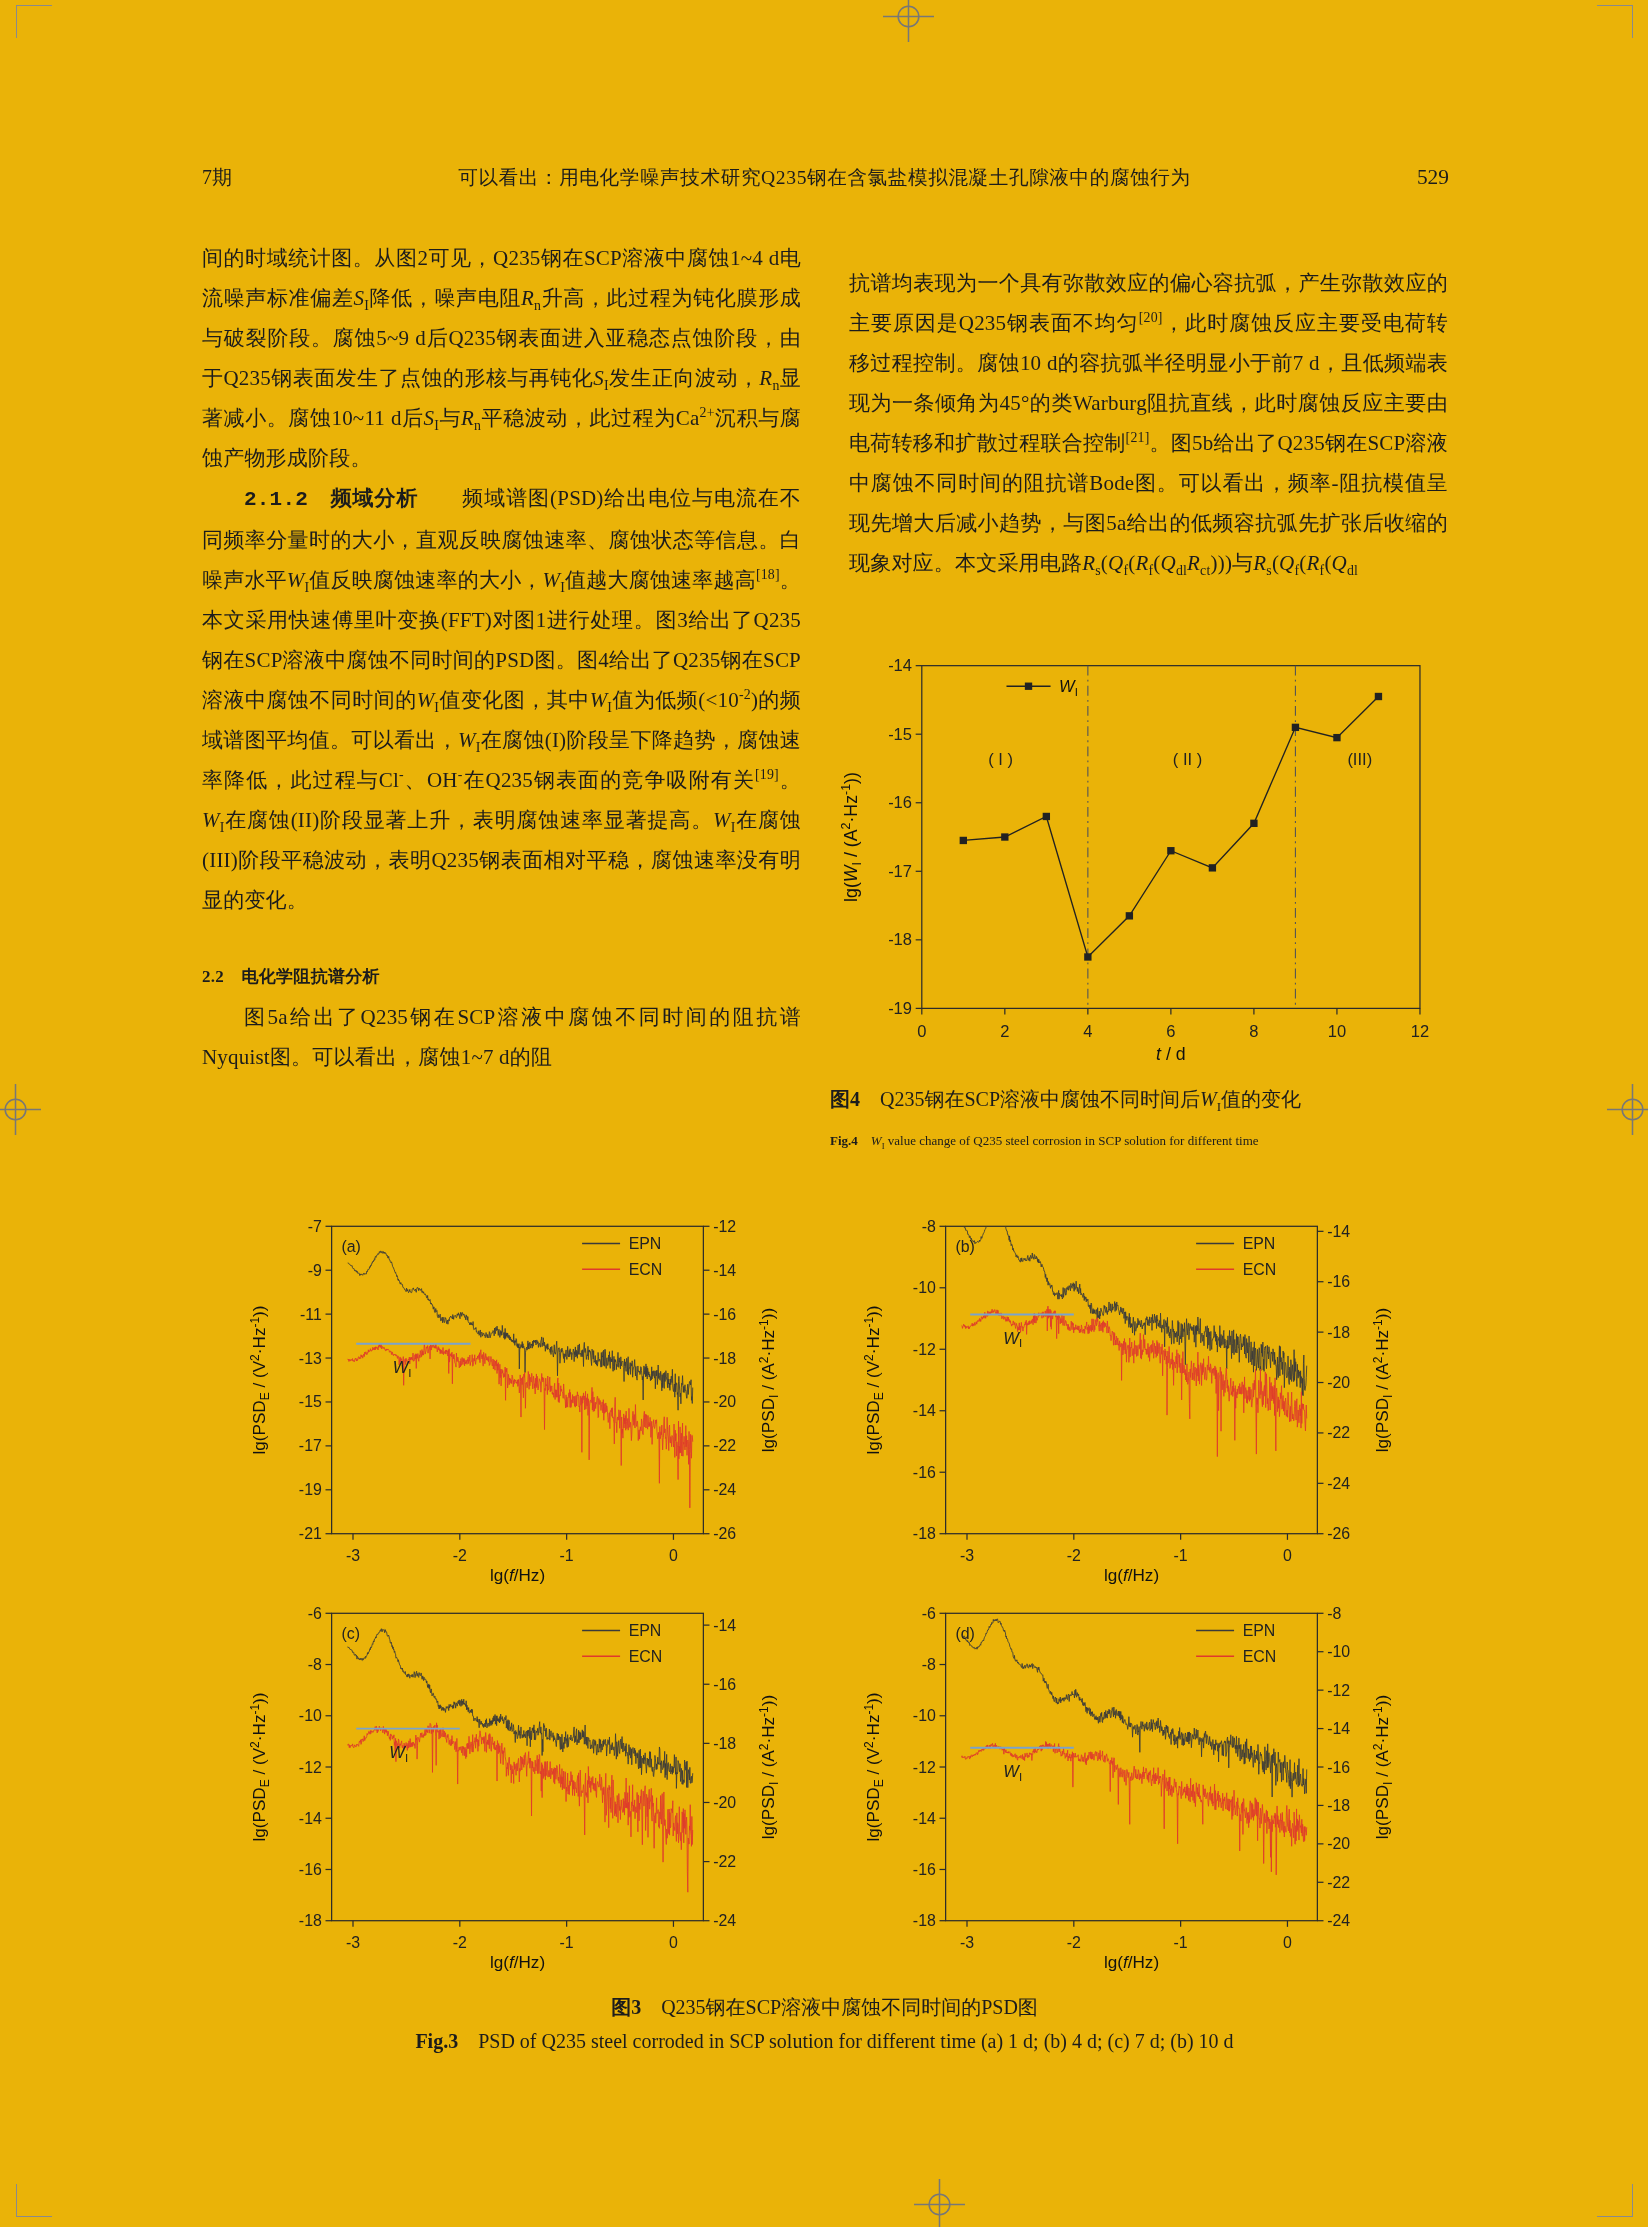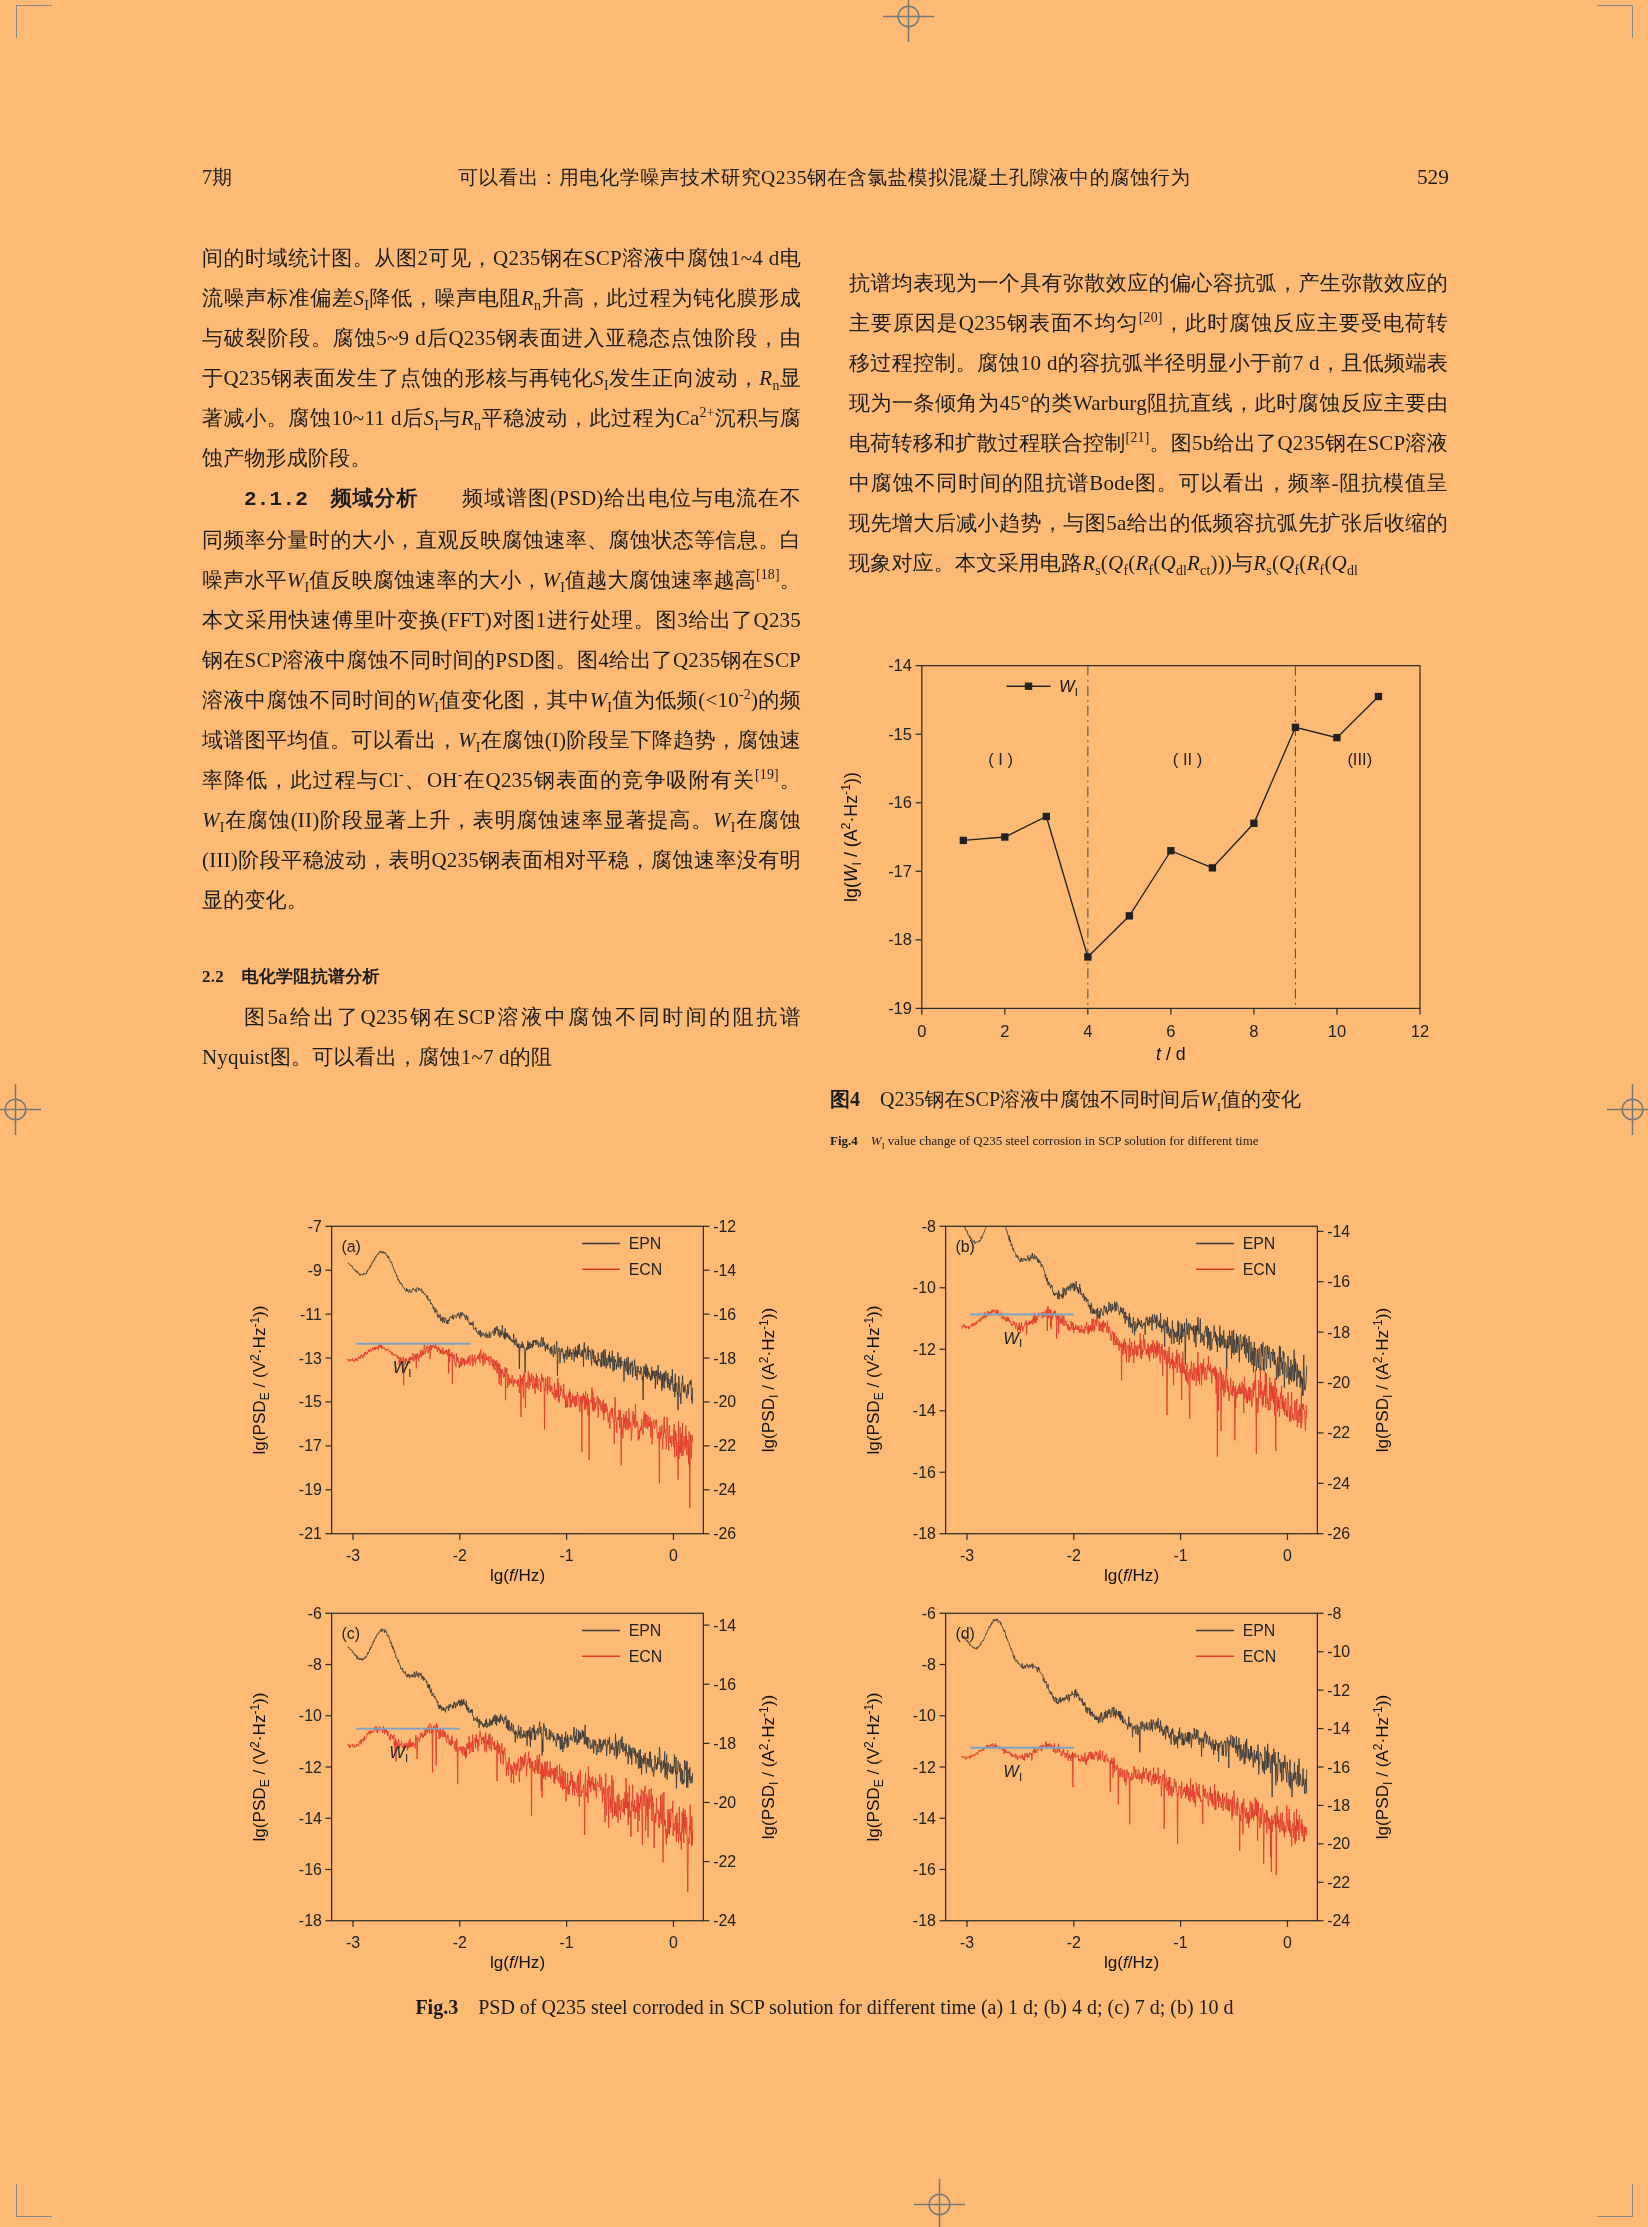--- a/index.html
+++ b/index.html
@@ -1,17 +1,17 @@
 <!DOCTYPE html>
 <html style="font-size:9.8px"><head>
 <meta charset="utf-8">
 <style>
   *{margin:0;padding:0;box-sizing:border-box;}
   html,body{background:#e9e9e7;}
-  .page{position:relative;width:1649px;height:2227px;background:#fdba74;overflow:hidden;
+  .page{position:relative;width:1649px;height:2227px;background:#eab308;overflow:hidden;
         color:#1c1c1c;font-family:"Liberation Serif","DejaVu Serif",serif;}
   
   .bracket{position:absolute;width:36px;height:33px;}
   .bracket.tl{left:16px;top:4.9px;border-left:1.8px solid #8a8a8a;border-top:1.8px solid #8a8a8a;}
   .bracket.tr{right:16px;top:4.9px;border-right:1.8px solid #8a8a8a;border-top:1.8px solid #8a8a8a;}
   .bracket.bl{left:16px;bottom:9.8px;border-left:1.8px solid #8a8a8a;border-bottom:1.8px solid #8a8a8a;}
   .bracket.br{right:16px;bottom:9.8px;border-right:1.8px solid #8a8a8a;border-bottom:1.8px solid #8a8a8a;}
   svg.reg{position:absolute;}
   svg.reg line,svg.reg circle{stroke:#777;stroke-width:2.5;fill:none;}
   
@@ -369,17 +369,18 @@
         <path d="M174.2 255.4 L174.8 252.7 L175.5 255.6 L176.2 256.0 L176.8 255.0 L177.5 254.6 L178.1 255.9 L178.8 254.5 L179.5 253.4 L180.1 256.9 L180.8 258.6 L181.5 256.2 L182.1 256.4 L182.8 257.2 L183.4 254.2 L184.1 254.7 L184.8 254.3 L185.4 254.6 L186.1 253.5 L186.8 256.7 L187.4 258.0 L188.1 253.1 L188.7 255.9 L189.4 252.3 L190.1 251.1 L190.7 252.1 L191.4 254.3 L192.1 252.3 L192.7 251.2 L193.4 252.9 L194.0 251.1 L194.7 252.0 L195.4 250.4 L196.0 249.8 L196.7 251.7 L197.4 248.7 L198.0 249.2 L198.7 248.6 L199.4 247.2 L200.0 251.0 L200.7 249.7 L201.3 247.2 L202.0 244.1 L202.7 245.6 L203.3 245.5 L204.0 243.4 L204.7 244.9 L205.3 243.6 L206.0 245.7 L206.6 244.3 L207.3 242.0 L208.0 243.6 L208.6 241.8 L209.3 240.5 L210.0 243.9 L210.6 242.7 L211.3 240.6 L211.9 239.5 L212.6 240.4 L213.3 241.4 L213.9 237.3 L214.6 238.4 L215.3 235.5 L215.9 239.0 L216.6 235.0 L217.2 236.5 L217.9 240.4 L218.6 240.0 L219.2 240.1 L219.9 235.1 L220.6 236.2 L221.2 240.4 L221.9 234.3 L222.5 236.2 L223.2 234.3 L223.9 234.6 L224.5 232.4 L225.2 238.4 L225.9 238.3 L226.5 235.4 L227.2 235.9 L227.9 235.2 L228.5 240.1 L229.2 232.4 L229.8 238.5 L230.5 237.7 L231.2 235.5 L231.8 238.3 L232.5 238.3 L233.2 239.1 L233.8 238.5 L234.5 237.6 L235.1 237.4 L235.8 238.1 L236.5 241.9 L237.1 240.5 L237.8 237.9 L238.5 241.3 L239.1 240.6 L239.8 240.0 L240.4 243.7 L241.1 242.6 L241.8 241.7 L242.4 241.3 L243.1 250.0 L243.8 240.2 L244.4 243.3 L245.1 245.6 L245.7 247.2 L246.4 243.0 L247.1 246.5 L247.7 247.9 L248.4 246.6 L249.1 248.2 L249.7 246.1 L250.4 248.4 L251.1 245.8 L251.7 246.5 L252.4 247.1 L253.0 246.3 L253.7 250.2 L254.4 252.1 L255.0 248.3 L255.7 253.4 L256.4 250.6 L257.0 250.4 L257.7 254.8 L258.3 253.8 L259.0 252.2 L259.7 254.4 L260.3 250.5 L261.0 249.9 L261.7 249.4 L262.3 255.5 L263.0 256.6 L263.6 251.5 L264.3 251.5 L265.0 258.4 L265.6 259.9 L266.3 254.3 L267.0 256.0 L267.6 255.2 L268.3 254.4 L268.9 253.4 L269.6 256.5 L270.3 254.1 L270.9 251.9 L271.6 254.6 L272.3 255.4 L272.9 257.5 L273.6 250.6 L274.2 257.0 L274.9 259.3 L275.6 254.2 L276.2 254.0 L276.9 260.6 L277.6 248.5 L278.2 251.5 L278.9 254.7 L279.6 252.4 L280.2 251.1 L280.9 248.1 L281.5 251.0 L282.2 256.0 L282.9 252.0 L283.5 252.1 L284.2 254.7 L284.9 247.8 L285.5 249.8 L286.2 248.6 L286.8 248.6 L287.5 251.2 L288.2 249.0 L288.8 260.4 L289.5 250.5 L290.2 250.7 L290.8 244.7 L291.5 246.8 L292.1 242.1 L292.8 244.6 L293.5 248.4 L294.1 240.3 L294.8 246.3 L295.5 244.3 L296.1 245.5 L296.8 247.8 L297.4 245.7 L298.1 241.7 L298.8 242.4 L299.4 243.1 L300.1 241.8 L300.8 240.7 L301.4 236.8 L302.1 240.5 L302.8 235.8 L303.4 236.8 L304.1 245.1 L304.7 235.9 L305.4 243.5 L306.1 234.9 L306.7 236.0 L307.4 234.8 L308.1 238.0 L308.7 239.4 L309.4 237.0 L310.0 237.2 L310.7 237.7 L311.4 229.2 L312.0 239.3 L312.7 231.0 L313.4 237.5 L314.0 233.7 L314.7 238.4 L315.3 241.2 L316.0 233.6 L316.7 233.5 L317.3 237.7 L318.0 232.2 L318.7 238.7 L319.3 240.5 L320.0 234.5 L320.6 234.5 L321.3 235.4 L322.0 239.1 L322.6 237.4 L323.3 237.4 L324.0 246.1 L324.6 236.2 L325.3 241.0 L325.9 232.7 L326.6 248.6 L327.3 242.4 L327.9 242.6 L328.6 240.0 L329.3 239.5 L329.9 248.0 L330.6 246.0 L331.3 242.2 L331.9 237.9 L332.6 232.8 L333.2 246.5 L333.9 237.7 L334.6 244.5 L335.2 245.9 L335.9 248.5 L336.6 253.4 L337.2 251.1 L337.9 252.7 L338.5 245.0 L339.2 250.6 L339.9 248.2 L340.5 240.8 L341.2 247.7 L341.9 250.0 L342.5 248.6 L343.2 256.8 L343.8 256.1 L344.5 250.9 L345.2 248.6 L345.8 254.5 L346.5 250.4 L347.2 243.6 L347.8 261.2 L348.5 253.2 L349.1 255.5 L349.8 256.5 L350.5 249.6 L351.1 255.9 L351.8 254.9 L352.5 261.5 L353.1 250.7 L353.8 253.3 L354.4 256.5 L355.1 246.2 L355.8 303.8 L356.4 258.5 L357.1 248.3 L357.8 254.4 L358.4 253.4 L359.1 255.3 L359.8 248.3 L360.4 254.6 L361.1 254.5 L361.7 254.7 L362.4 253.2 L363.1 253.7 L363.7 253.2 L364.4 251.0 L365.1 260.9 L365.7 258.8 L366.4 260.9 L367.0 257.6 L367.7 262.0 L368.4 259.6 L369.0 257.4 L369.7 251.1 L370.4 251.7 L371.0 261.8 L371.7 259.1 L372.3 254.5 L373.0 259.4 L373.7 262.5 L374.3 258.1 L375.0 251.1 L375.7 247.7 L376.3 265.0 L377.0 257.8 L377.6 267.7 L378.3 256.5 L379.0 260.8 L379.6 254.7 L380.3 252.0 L381.0 258.8 L381.6 250.6 L382.3 246.6 L383.0 249.2 L383.6 254.2 L384.3 257.0 L384.9 246.1 L385.6 251.2 L386.3 258.3 L386.9 246.8 L387.6 257.6 L388.3 251.5 L388.9 249.9 L389.6 251.8 L390.2 259.9 L390.9 252.6 L391.6 249.6 L392.2 247.3 L392.9 245.6 L393.6 253.1 L394.2 250.5 L394.9 246.4 L395.5 251.7 L396.2 260.9 L396.9 259.7 L397.5 258.9 L398.2 247.9 L398.9 254.5 L399.5 257.8 L400.2 243.8 L400.8 260.1 L401.5 252.4 L402.2 252.9 L402.8 252.6 L403.5 252.8 L404.2 244.8 L404.8 259.1 L405.5 259.5 L406.1 262.1 L406.8 257.8 L407.5 252.4 L408.1 263.4 L408.8 258.9 L409.5 253.1 L410.1 253.3 L410.8 249.6 L411.5 253.8 L412.1 261.6 L412.8 259.5 L413.4 257.4 L414.1 260.3 L414.8 261.1 L415.4 266.0 L416.1 265.2 L416.8 311.2 L417.4 259.9 L418.1 264.5 L418.7 264.7 L419.4 255.6 L420.1 267.2 L420.7 261.7 L421.4 288.7 L422.1 261.1 L422.7 255.8 L423.4 256.4 L424.0 279.2 L424.7 270.0 L425.4 269.1 L426.0 268.3 L426.7 275.2 L427.4 271.6 L428.0 270.6 L428.7 267.2 L429.3 275.4 L430.0 332.1 L430.7 273.6 L431.3 273.2 L432.0 285.7 L432.7 287.6 L433.3 286.6 L434.0 272.2 L434.7 276.6 L435.3 283.1 L436.0 287.6 L436.6 287.4 L437.3 275.2 L438.0 277.8 L438.6 281.0 L439.3 287.9 L440.0 294.9 L440.6 276.1 L441.3 286.1 L441.9 288.5 L442.6 300.9 L443.3 286.6 L443.9 275.1 L444.6 277.1 L445.3 283.0 L445.9 288.3 L446.6 284.5 L447.2 279.7 L447.9 304.1 L448.6 364.6 L449.2 290.0 L449.9 286.8 L450.6 293.5 L451.2 287.4 L451.9 280.4 L452.5 285.0 L453.2 292.1 L453.9 291.5 L454.5 290.1 L455.2 273.8 L455.9 269.5 L456.5 274.4 L457.2 281.3 L457.8 288.5 L458.5 274.9 L459.2 284.5 L459.8 290.6 L460.5 287.8 L461.2 283.1 L461.8 290.5 L462.5 275.4 L463.2 277.1 L463.8 281.5 L464.5 292.3 L465.1 283.4 L465.8 281.6 L466.5 289.6 L467.1 282.8 L467.8 289.5 L468.5 298.2 L469.1 293.3 L469.8 279.4 L470.4 287.2 L471.1 270.8 L471.8 290.6 L472.4 288.6 L473.1 279.2 L473.8 280.9 L474.4 278.8 L475.1 272.9 L475.7 273.7 L476.4 278.0 L477.1 290.7 L477.7 283.9 L478.4 292.7 L479.1 281.1 L479.7 296.1 L480.4 279.1 L481.0 284.1 L481.7 279.3 L482.4 276.8 L483.0 288.8 L483.7 297.4 L484.4 302.0 L485.0 291.1 L485.7 293.0 L486.4 283.9 L487.0 289.4 L487.7 272.2 L488.3 298.3 L489.0 286.3 L489.7 283.1 L490.3 298.7 L491.0 280.9 L491.7 287.0 L492.3 293.7 L493.0 284.9 L493.6 288.2 L494.3 290.0 L495.0 272.0 L495.6 299.5 L496.3 295.1 L497.0 297.2 L497.6 285.9 L498.3 288.9 L498.9 285.9 L499.6 289.5 L500.3 319.0 L500.9 301.3 L501.6 296.4 L502.3 288.0 L502.9 282.8 L503.6 292.1 L504.2 293.1 L504.9 372.0 L505.6 275.6 L506.2 306.1 L506.9 301.8 L507.6 297.3 L508.2 288.4 L508.9 289.3 L509.5 310.3 L510.2 295.8 L510.9 301.7 L511.5 293.6 L512.2 317.8 L512.9 287.6 L513.5 307.1 L514.2 287.4 L514.9 317.0 L515.5 307.1 L516.2 309.3 L516.8 301.1 L517.5 319.4 L518.2 308.5 L518.8 304.9 L519.5 302.7 L520.2 312.8 L520.8 303.8 L521.5 290.3 L522.1 291.9 L522.8 299.9 L523.5 304.1 L524.1 295.5 L524.8 307.8 L525.5 312.1 L526.1 321.5 L526.8 396.4 L527.4 314.3 L528.1 317.0 L528.8 306.0 L529.4 302.0 L530.1 304.9 L530.8 303.3 L531.4 316.2 L532.1 316.6 L532.7 322.7 L533.4 294.6 L534.1 310.6 L534.7 317.3 L535.4 315.8 L536.1 314.3 L536.7 306.7 L537.4 312.4 L538.0 303.6 L538.7 311.6 L539.4 310.4 L540.0 322.0 L540.7 303.3 L541.4 316.6 L542.0 298.7 L542.7 318.0 L543.4 302.5 L544.0 314.5 L544.7 325.5 L545.3 305.3 L546.0 313.3 L546.7 323.6 L547.3 327.9 L548.0 289.5 L548.7 319.7 L549.3 315.6 L550.0 310.0 L550.6 319.6 L551.3 300.4 L552.0 325.6 L552.6 298.9 L553.3 310.9 L554.0 329.7 L554.6 311.1 L555.3 326.5 L555.9 335.7 L556.6 317.0 L557.3 296.7 L557.9 301.2 L558.6 315.2 L559.3 304.6 L559.9 318.7 L560.6 312.7 L561.2 319.9 L561.9 298.7 L562.6 322.8 L563.2 319.6 L563.9 318.0 L564.6 326.5 L565.2 328.3 L565.9 324.7 L566.6 326.7 L567.2 329.9 L567.9 364.5 L568.5 300.2 L569.2 316.9 L569.9 306.8 L570.5 319.8 L571.2 313.6 L571.9 306.5 L572.5 315.8 L573.2 322.9 L573.8 320.8 L574.5 315.7 L575.2 313.0 L575.8 312.9 L576.5 329.3 L577.2 335.1 L577.8 325.9 L578.5 314.4 L579.1 312.4 L579.8 324.4 L580.5 303.1 L581.1 321.1 L581.8 327.0 L582.5 314.6 L583.1 331.0 L583.8 314.0 L584.4 334.8 L585.1 327.9 L585.8 329.5 L586.4 320.6 L587.1 298.9 L587.8 340.7 L588.4 309.5 L589.1 341.0 L589.7 333.4 L590.4 324.9 L591.1 323.0 L591.7 314.1 L592.4 326.0 L593.1 310.3 L593.7 336.6 L594.4 330.6 L595.1 316.8 L595.7 319.5 L596.4 327.9 L597.0 322.2 L597.7 337.7 L598.4 337.3 L599.0 329.3 L599.7 330.7 L600.4 313.8 L601.0 342.6 L601.7 327.4 L602.3 323.0 L603.0 326.6 L603.7 319.8 L604.3 330.5 L605.0 335.7 L605.7 339.8 L606.3 320.9 L607.0 313.1 L607.6 334.9 L608.3 341.2 L609.0 322.9 L609.6 331.9 L610.3 343.0 L611.0 323.2 L611.6 343.1 L612.3 336.7 L612.9 326.2 L613.6 328.2 L614.3 324.0 L614.9 336.8 L615.6 356.7 L616.3 319.4 L616.9 351.1 L617.6 339.6 L618.3 340.2 L618.9 308.9 L619.6 337.0 L620.2 334.4 L620.9 349.2 L621.6 345.8 L622.2 339.8 L622.9 327.9 L623.6 331.0 L624.2 351.1 L624.9 321.3 L625.5 331.9 L626.2 334.2 L626.9 339.0 L627.5 338.4 L628.2 408.1 L628.9 348.5 L629.5 352.5 L630.2 359.3 L630.8 335.2 L631.5 330.9 L632.2 345.7 L632.8 328.1 L633.5 381.1 L634.2 322.5 L634.8 323.0 L635.5 342.2 L636.1 340.5 L636.8 346.5 L637.5 354.1 L638.1 346.0 L638.8 337.3 L639.5 342.6 L640.1 363.3 L640.8 346.0 L641.4 357.2 L642.1 344.8 L642.8 370.0 L643.4 350.1 L644.1 361.7 L644.8 330.4 L645.4 326.2 L646.1 329.9 L646.8 356.5 L647.4 331.7 L648.1 329.5 L648.7 353.2 L649.4 332.0 L650.1 344.1 L650.7 358.2 L651.4 340.2 L652.1 351.2 L652.7 346.7 L653.4 321.2 L654.0 334.4 L654.7 348.6 L655.4 324.3 L656.0 351.2 L656.7 327.9 L657.4 391.4 L658.0 340.4 L658.7 328.7 L659.3 347.3 L660.0 356.0 L660.7 355.1 L661.3 370.7 L662.0 338.2 L662.7 343.9 L663.3 363.6 L664.0 352.6 L664.6 341.3 L665.3 332.2 L666.0 346.5 L666.6 352.3 L667.3 428.6 L668.0 373.8 L668.6 346.9 L669.3 360.3 L670.0 362.2 L670.6 354.9 L671.3 344.7 L671.9 341.1 L672.6 379.7 L673.3 343.2 L673.9 358.5 L674.6 359.8 L675.3 352.8 L675.9 372.1 L676.6 370.7 L677.2 355.9 L677.9 364.6 L678.6 418.4 L679.2 360.7 L679.9 442.2 L680.6 350.3 L681.2 376.6 L681.9 358.4 L682.5 357.2 L683.2 360.5 L683.9 364.0 L684.5 350.4 L685.2 354.5 L685.9 346.1 L686.5 369.3 L687.2 348.7 L687.8 447.2 L688.5 384.3 L689.2 334.6 L689.8 364.5 L690.5 350.5 L691.2 359.4 L691.8 369.9 L692.5 357.1 L693.1 367.8 L693.8 377.9 L694.5 367.1 L695.1 347.0 L695.8 359.0 L696.5 358.0 L697.1 374.6 L697.8 345.2 L698.5 363.6 L699.1 372.1 L699.8 377.9 L700.4 360.2 L701.1 385.3 L701.8 367.4 L702.4 369.7 L703.1 371.4 L703.8 377.5 L704.4 344.9 L705.1 333.8 L705.7 346.5 L706.4 368.3 L707.1 368.8 L707.7 375.3 L708.4 353.2 L709.1 339.8 L709.7 378.5 L710.4 358.1 L711.0 384.3 L711.7 381.9 L712.4 371.7 L713.0 400.4 L713.7 370.9 L714.4 362.9 L715.0 365.9 L715.7 371.7 L716.3 386.6 L717.0 344.6 L717.7 362.4 L718.3 396.3 L719.0 397.1 L719.7 366.8 L720.3 391.5 L721.0 339.4 L721.6 376.6 L722.3 355.9 L723.0 374.3 L723.6 358.6 L724.3 365.7 L725.0 390.3 L725.6 349.0 L726.3 360.7 L727.0 369.6 L727.6 366.9 L728.3 374.0 L728.9 378.7 L729.6 356.4 L730.3 383.9 L730.9 364.6 L731.6 370.6 L732.3 391.4 L732.9 393.2 L733.6 368.3 L734.2 391.4 L734.9 368.4 L735.6 375.8 L736.2 375.7 L736.9 382.4 L737.6 369.4 " fill="none" stroke="#e03a2c" stroke-width="1.4" clip-path="url(#psd-d-clip)"></path>
         <line x1="188.117816091954" y1="239.625" x2="357.3103448275862" y2="239.625" stroke="#7aa3cc" stroke-width="3"></line>
         <text x="242.25942528735632" y="287.625" font-size="27" fill="#222"><tspan dy="0.0" font-size="27.0" font-style="italic">W</tspan><tspan dy="5.9" font-size="18.9">I</tspan></text>
         <line x1="557" y1="48" x2="619" y2="48" stroke="#3a3a3a" stroke-width="2.4"></line>
         <text x="633" y="57" font-size="26" fill="#222">EPN</text>
         <line x1="557" y1="90" x2="619" y2="90" stroke="#e03a2c" stroke-width="2.4"></line>
         <text x="633" y="99" font-size="26" fill="#222">ECN</text>
       </svg>
   </div>
   <div class="fig3cap">
+    <p><b>图3</b>　Q235钢在SCP溶液中腐蚀不同时间的PSD图</p>
     <p class="en"><b>Fig.3</b>　PSD of Q235 steel corroded in SCP solution for different time (a) 1 d; (b) 4 d; (c) 7 d; (b) 10 d</p>
   </div>
 
 </div>
 
 
 </body></html>

